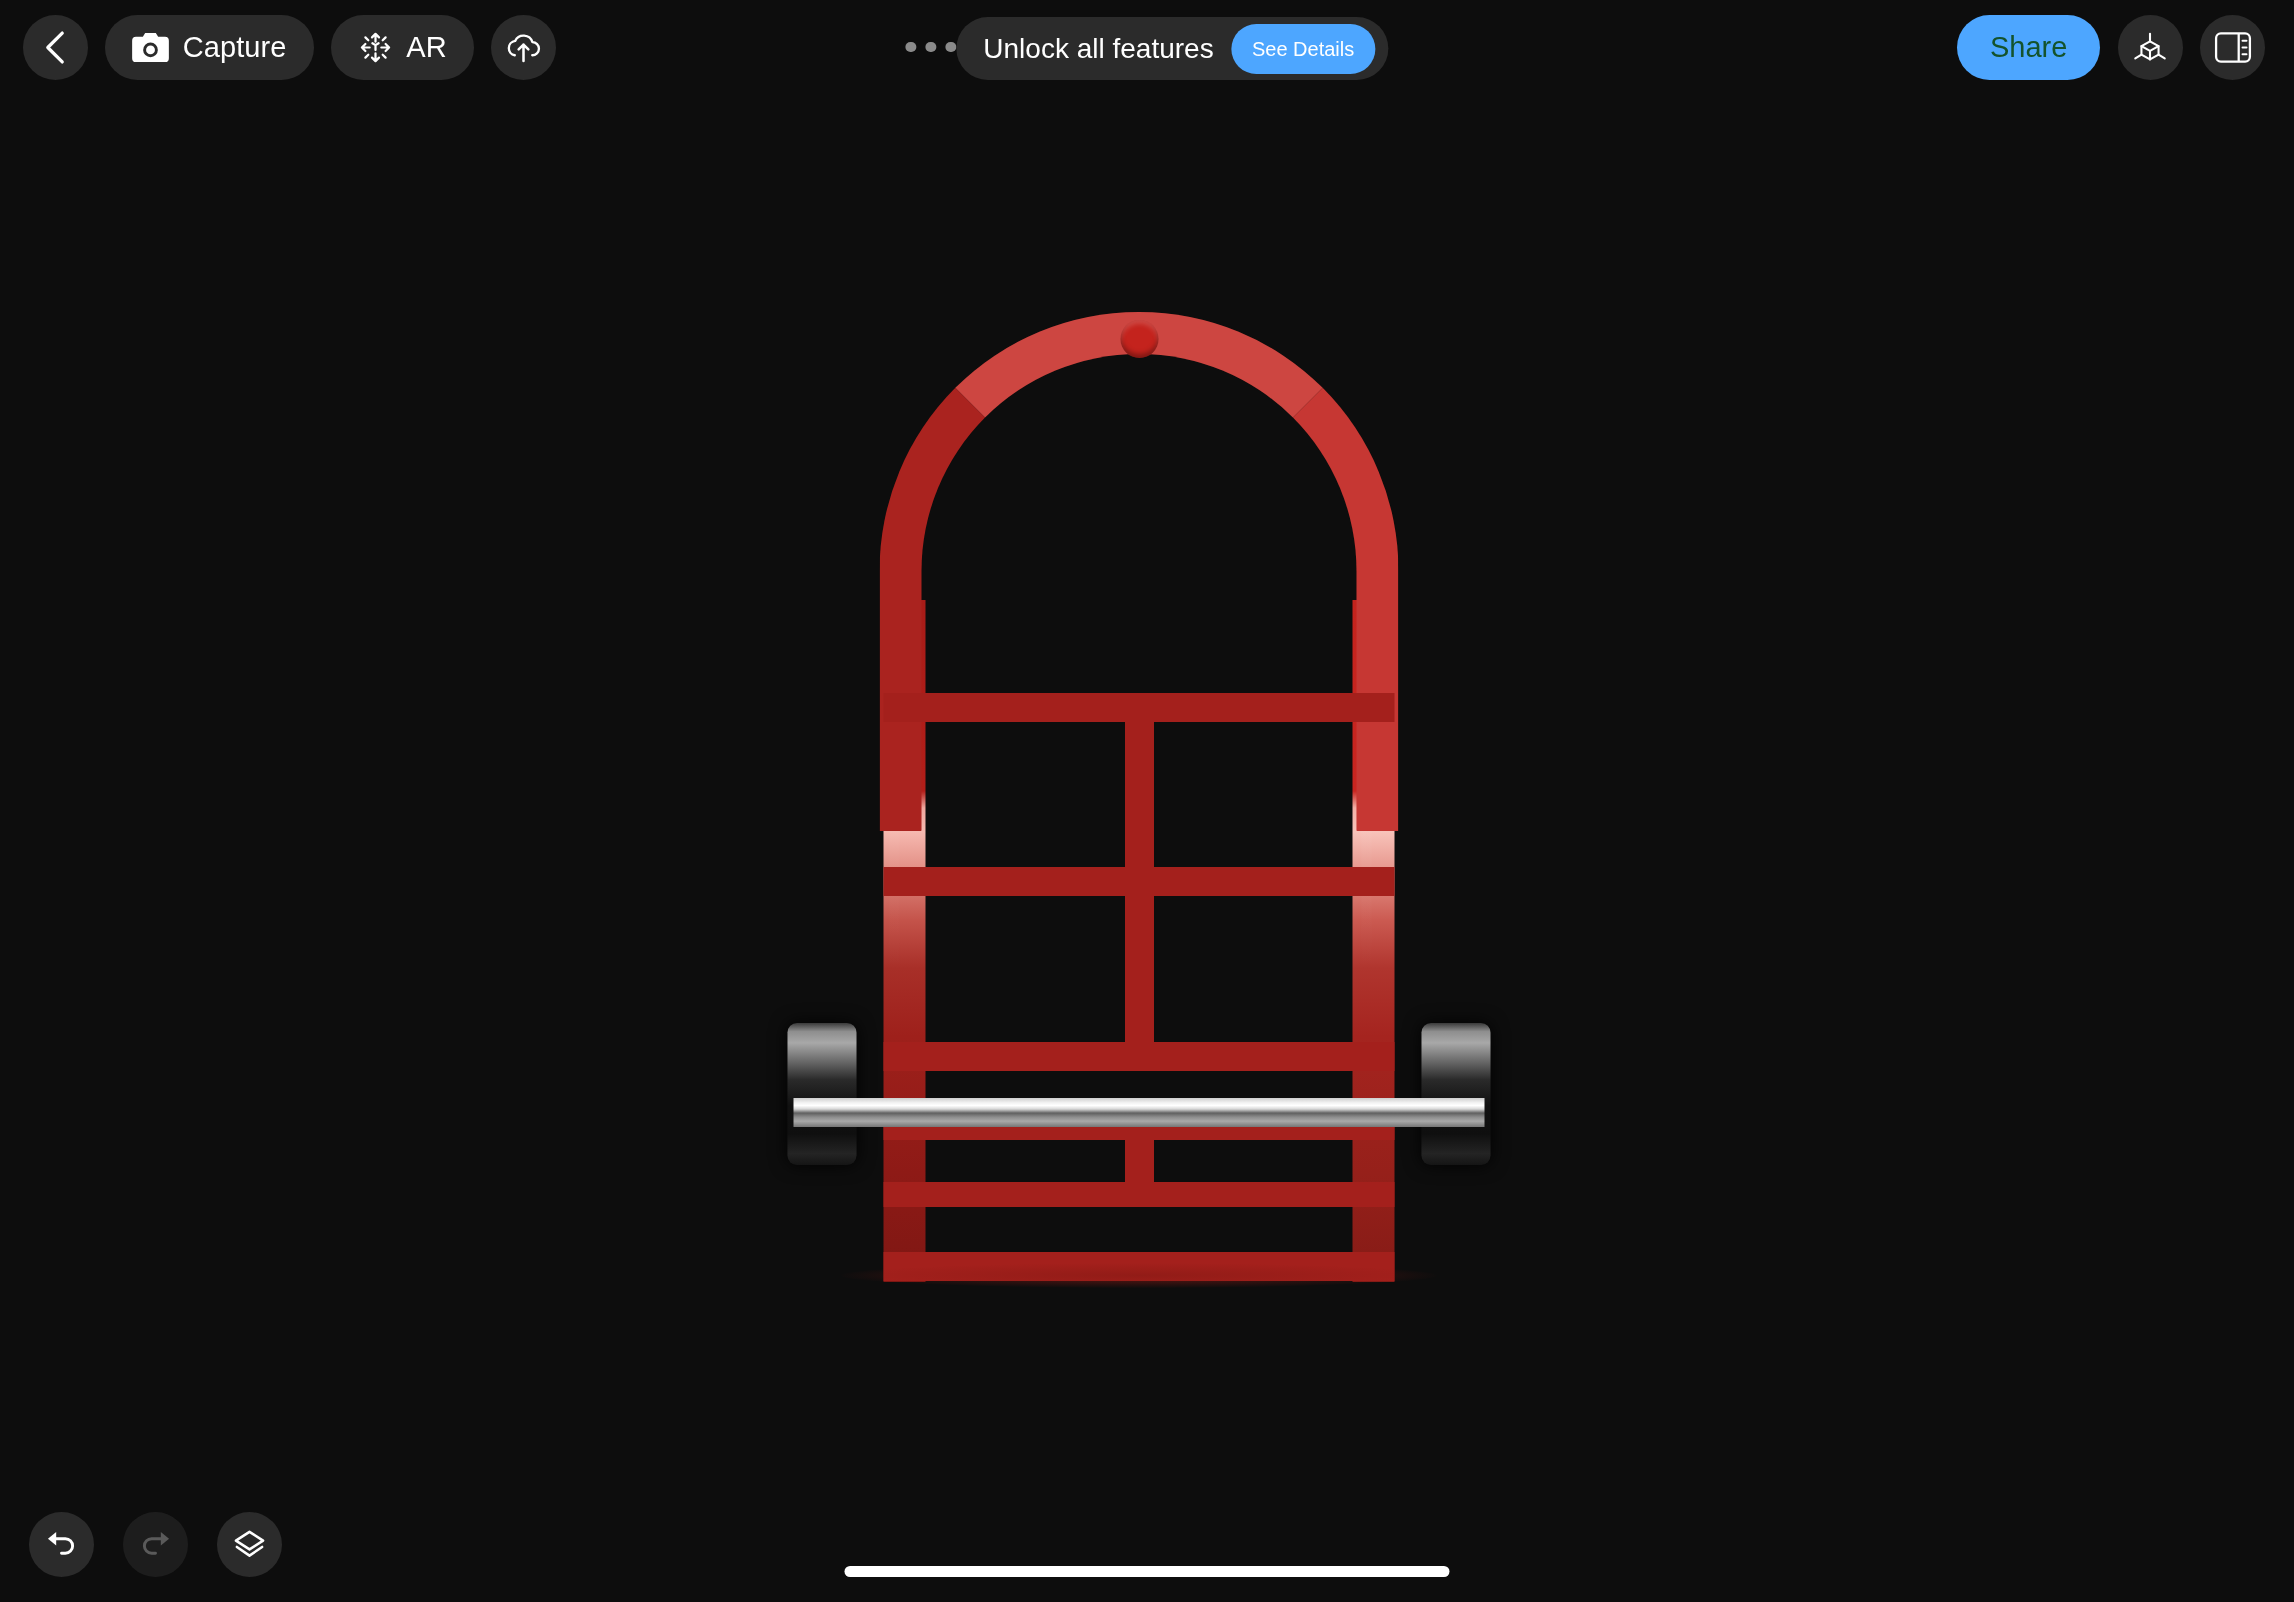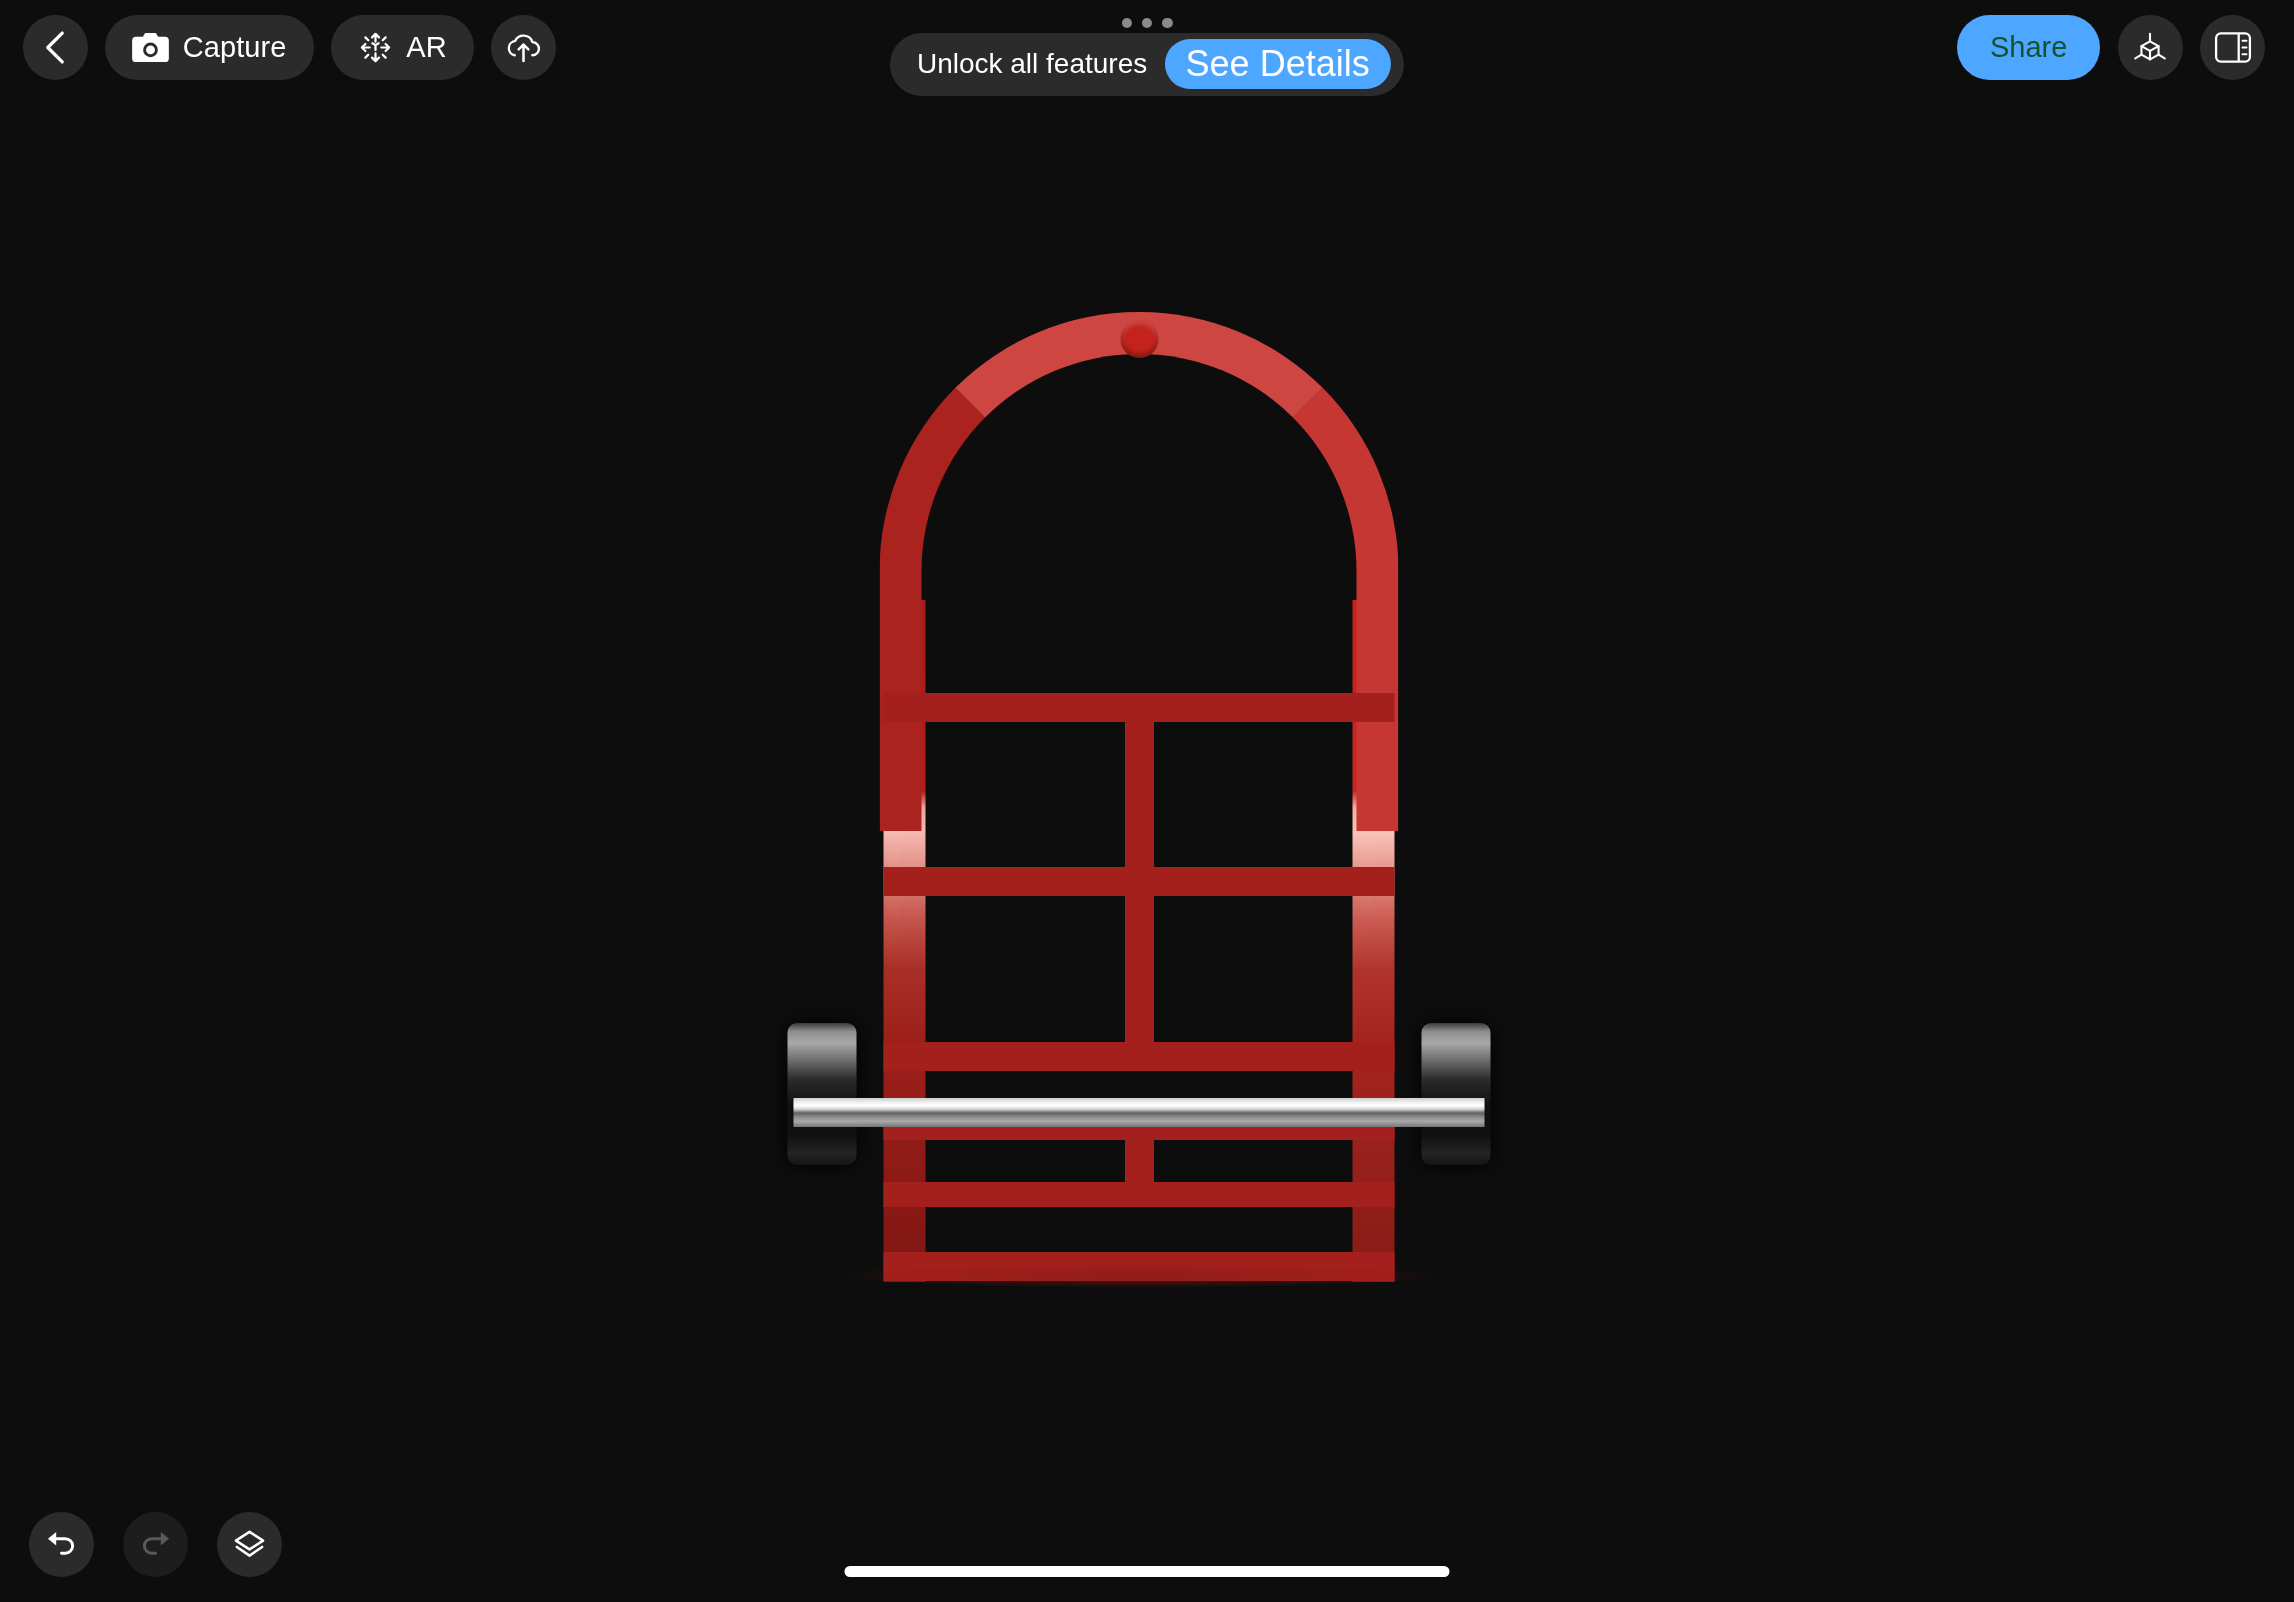--- a/index.html
+++ b/index.html
@@ -65,21 +65,21 @@
     cursor:pointer;
     user-select:none;
   }
 
   
   .banner-wrap {
     position:absolute;
     left:50%; transform:translateX(-50%);
     top:17.3px;
     z-index:60;
-    display:flex; flex-direction:column; align-items:center;
+    display:flex; flex-direction:row; align-items:center;
   }
   .dots {
     display:flex; gap:9.6px;
     margin-bottom:3.8px;
     height:11.5px; align-items:center;
   }
   .dot {
     width:10.6px; height:10.6px; border-radius:50%;
     background:#8a8a8a;
   }
@@ -94,21 +94,21 @@
   }
   .banner-text {
     color:#ffffff;
     font-size:28px;
     white-space:nowrap;
     line-height:1;
   }
   .see-details {
     background:#4da6ff;
     color:#ffffff;
-    font-size:36px;
+    font-size:20px;
     border-radius:25px;
     height:50px;
     display:flex; align-items:center;
     padding:0 21px;
     line-height:1;
     cursor:pointer;
     white-space:nowrap;
   }
 
   

